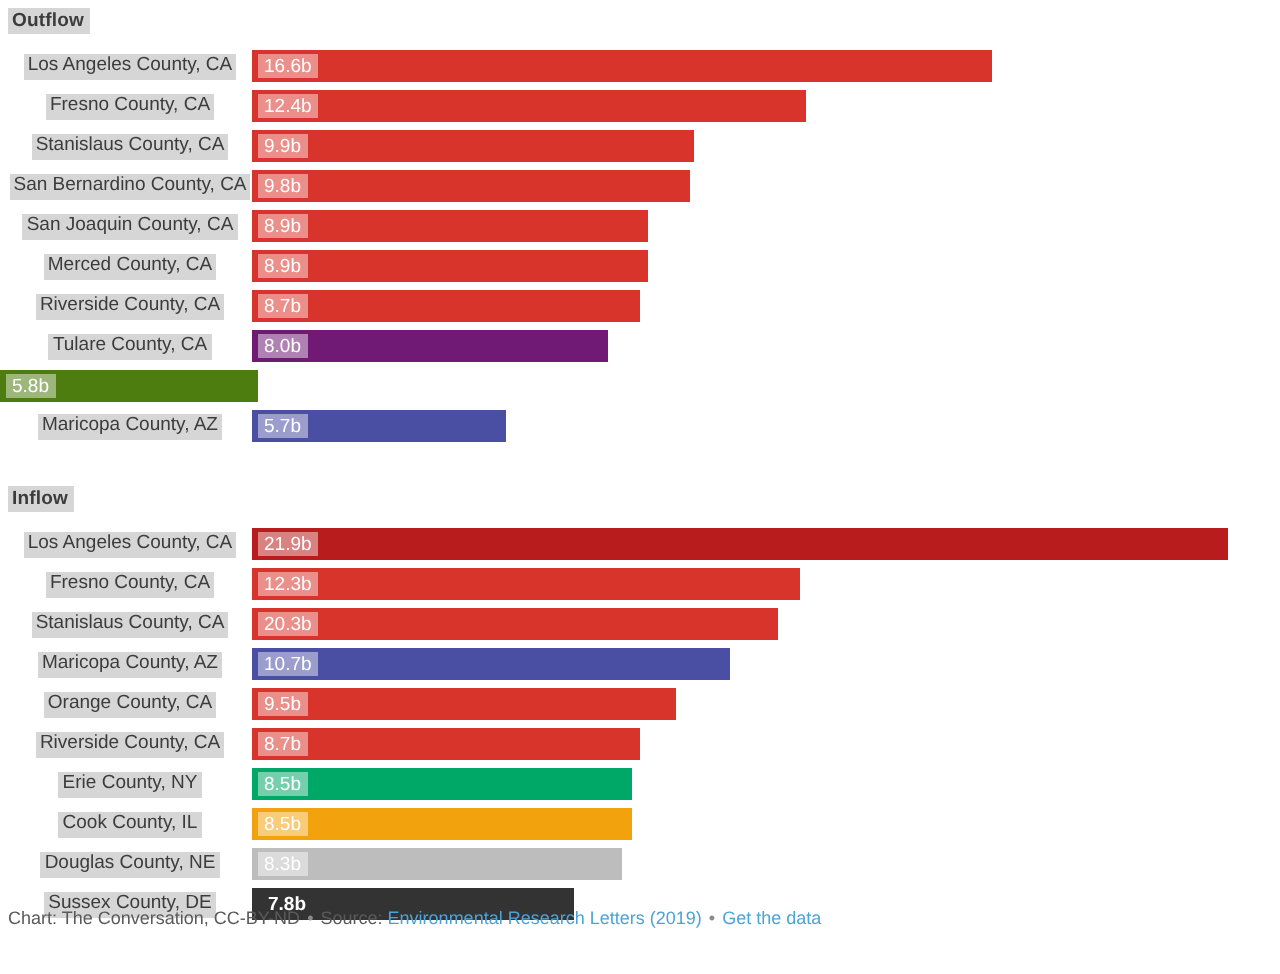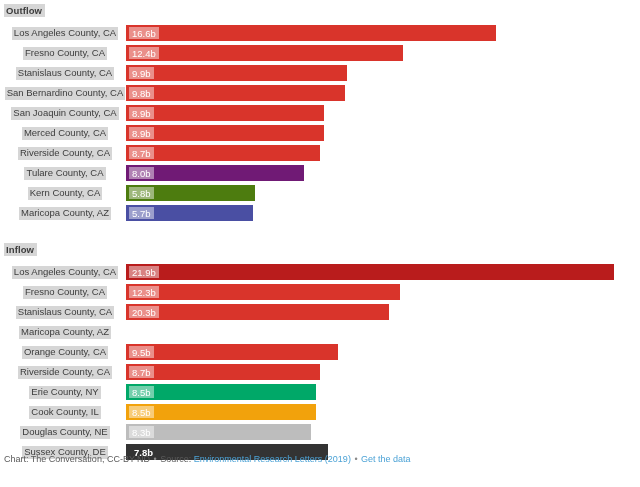--- a/index.html
+++ b/index.html
@@ -196,21 +196,20 @@
         </div>
         <div class="row">
           <div class="row-label"><span class="lbl">Tulare County, CA</span></div>
           <div class="bar-area">
             <div class="bar light" style="background: #701a75; width: 178.4px;">
               <span class="bar-value">8.0b</span>
             </div>
           </div>
         </div>
         <div class="row">
-          <div class="row-label"><span class="lbl">Kern County, CA</span></div>
           <div class="bar-area">
             <div class="bar light" style="background: #4d7c0f; width: 129.34px;">
               <span class="bar-value">5.8b</span>
             </div>
           </div>
         </div>
         <div class="row">
           <div class="row-label"><span class="lbl">Maricopa County, AZ</span></div>
           <div class="bar-area">
             <div class="bar light" style="background: rgb(74, 79, 163); width: 127.11px;">
@@ -247,20 +246,25 @@
         <div class="row">
           <div class="row-label"><span class="lbl">Stanislaus County, CA</span></div>
           <div class="bar-area">
             <div class="bar light" style="background: rgb(217, 52, 43); width: 263.14px;">
               <span class="bar-value">20.3b</span>
             </div>
           </div>
         </div>
         <div class="row">
           <div class="row-label"><span class="lbl">Maricopa County, AZ</span></div>
+          <div class="bar-area">
+            <div class="bar light" style="background: rgb(74, 79, 163); width: 238.61px;">
+              <span class="bar-value">10.7b</span>
+            </div>
+          </div>
         </div>
         <div class="row">
           <div class="row-label"><span class="lbl">Orange County, CA</span></div>
           <div class="bar-area">
             <div class="bar light" style="background: rgb(217, 52, 43); width: 211.85px;">
               <span class="bar-value">9.5b</span>
             </div>
           </div>
         </div>
         <div class="row">
@@ -291,21 +295,21 @@
           <div class="row-label"><span class="lbl">Douglas County, NE</span></div>
           <div class="bar-area">
             <div class="bar light" style="background: rgb(189, 189, 189); width: 185.09px;">
               <span class="bar-value">8.3b</span>
             </div>
           </div>
         </div>
         <div class="row">
           <div class="row-label"><span class="lbl">Sussex County, DE</span></div>
           <div class="bar-area">
-            <div class="bar dark" style="background: rgb(51, 51, 51); width: 202px;">
+            <div class="bar dark" style="background: rgb(51, 51, 51); width: 161px;">
               <span class="bar-value">7.8b</span>
             </div>
           </div>
         </div>
       </div>
   </div>
 
   <div class="footer">
     <span>Chart: The Conversation, CC-BY-ND</span>
     <span class="sep">•</span>

